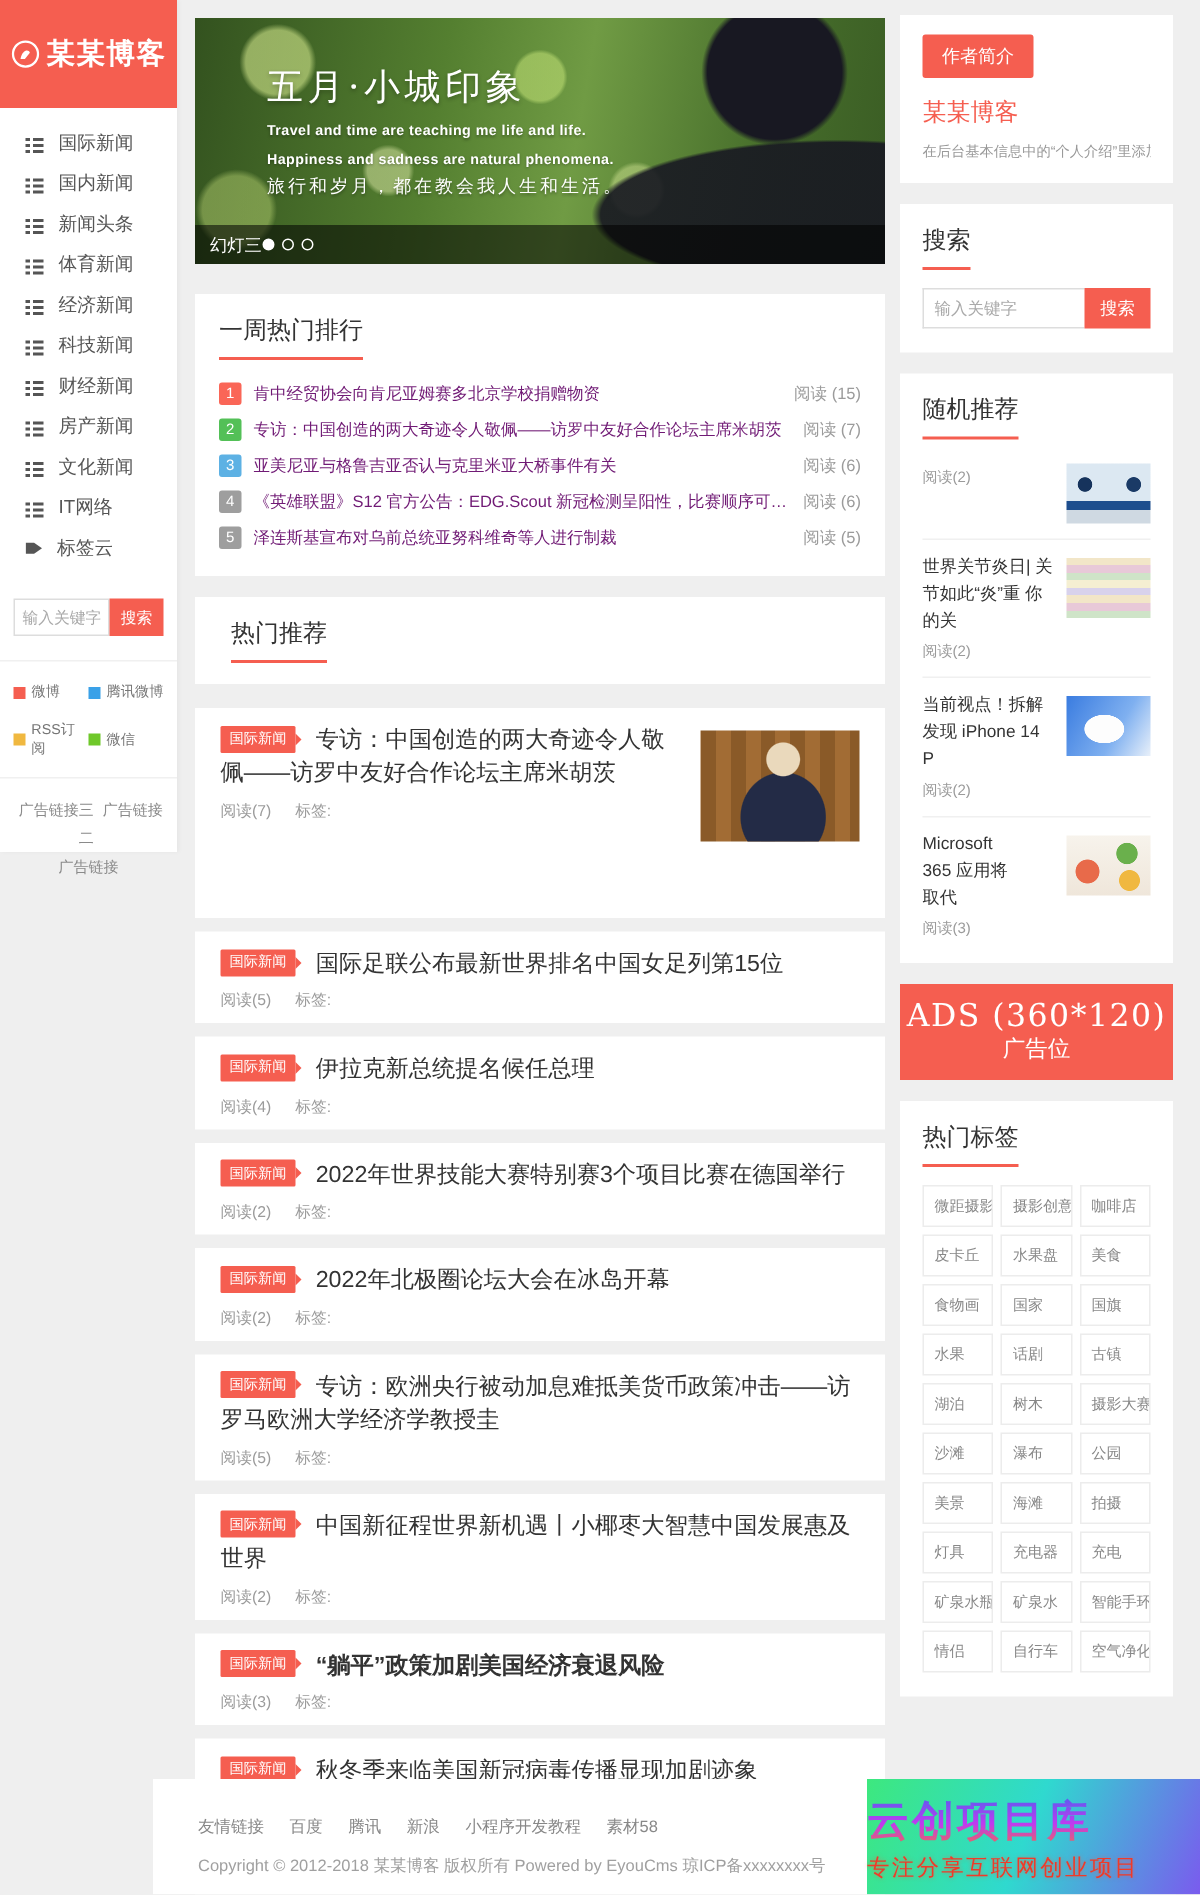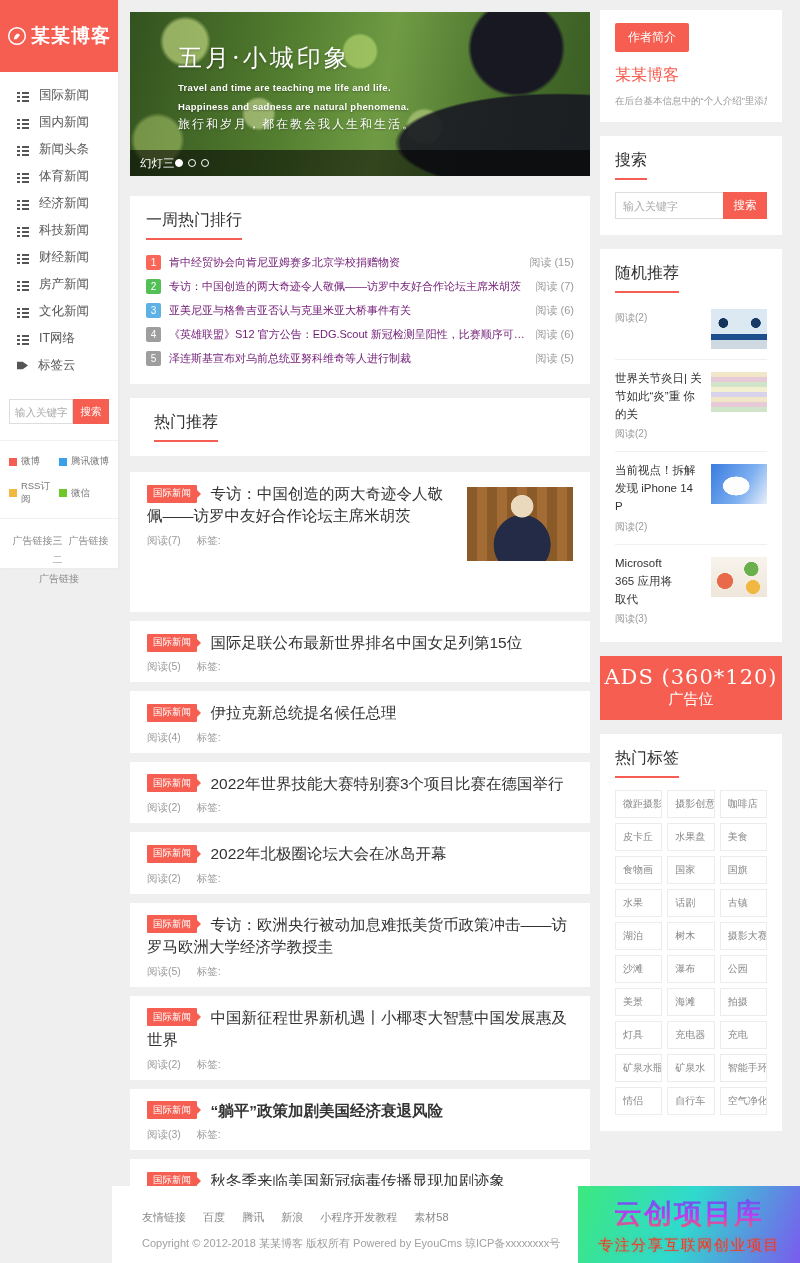--- a/index.html
+++ b/index.html
@@ -98,27 +98,27 @@
   .thumb-3 { background:radial-gradient(ellipse at 45% 55%, #fdfdfd 0 30%, transparent 31%),linear-gradient(120deg,#3a7ce0,#7fb0f0 60%,#e8f0fa); }
   .thumb-4 { background:radial-gradient(circle at 25% 60%, #e86a4a 0 16%, transparent 17%),radial-gradient(circle at 72% 30%, #6ab04c 0 14%, transparent 15%),radial-gradient(circle at 75% 75%, #f0b840 0 13%, transparent 14%),linear-gradient(180deg,#f7f3ec,#efe6da); }
   .adbox { height:64px; background:#f55e50; color:#fff; text-align:center; font-family:"DejaVu Serif","Liberation Serif",serif; padding-top:9px; margin-bottom:14px; cursor:pointer; }
   .adbox .l1 { font-size:21px; letter-spacing:1px; }
   .adbox .l2 { font-size:15px; margin-top:1px; }
   .tags { padding:14px 15px 16px; }
   .tags-grid { margin-top:12px; display:grid; grid-template-columns:repeat(3,1fr); gap:5px; }
   .tag-cell { border:1px solid #ececec; font-size:10px; color:#888; padding:6px 0 6px 7px; white-space:nowrap; overflow:hidden; cursor:pointer; }
 
   
-  .footer { position:absolute; left:112px; top:1186px; width:682px; height:77px; background:#fff; padding:24px 0 0 30px; }
+  .footer { position:absolute; left:102px; top:1186px; width:682px; height:77px; background:#fff; padding:24px 0 0 30px; }
   .flinks { font-size:11px; color:#888; }
   .flinks a { color:#888; text-decoration:none; margin-right:14px; cursor:pointer; }
   .fcopy { margin-top:11px; font-size:11px; color:#a0a0a0; }
 
   
-  .wm { position:absolute; left:578px; top:1186px; width:222px; height:77px; background:linear-gradient(112deg,#3de87e 0%,#2fd9cf 48%,#7a5bee 100%); display:flex; flex-direction:column; align-items:center; justify-content:center; }
+  .wm { position:absolute; left:578px; top:1186px; width:222px; height:77px; background:linear-gradient(112deg,#3de87e 0%,#2fd9cf 48%,#7a5bee 100%); display:flex; flex-direction:column; justify-content:center; }
   .wm-title { font-size:28px; font-weight:bold; letter-spacing:2px; background:linear-gradient(180deg,#4a62f0 0%,#c03af0 55%,#f07040 100%); -webkit-background-clip:text; background-clip:text; color:transparent; }
   .wm-sub { margin-top:3px; font-size:15px; letter-spacing:1.5px; color:#f03a28; text-shadow:0 0 3px rgba(255,80,60,.55); }
 </style>
 </head>
 <body>
 
 <div class="page">
 
   <div class="lsb">
     <div class="logo">

